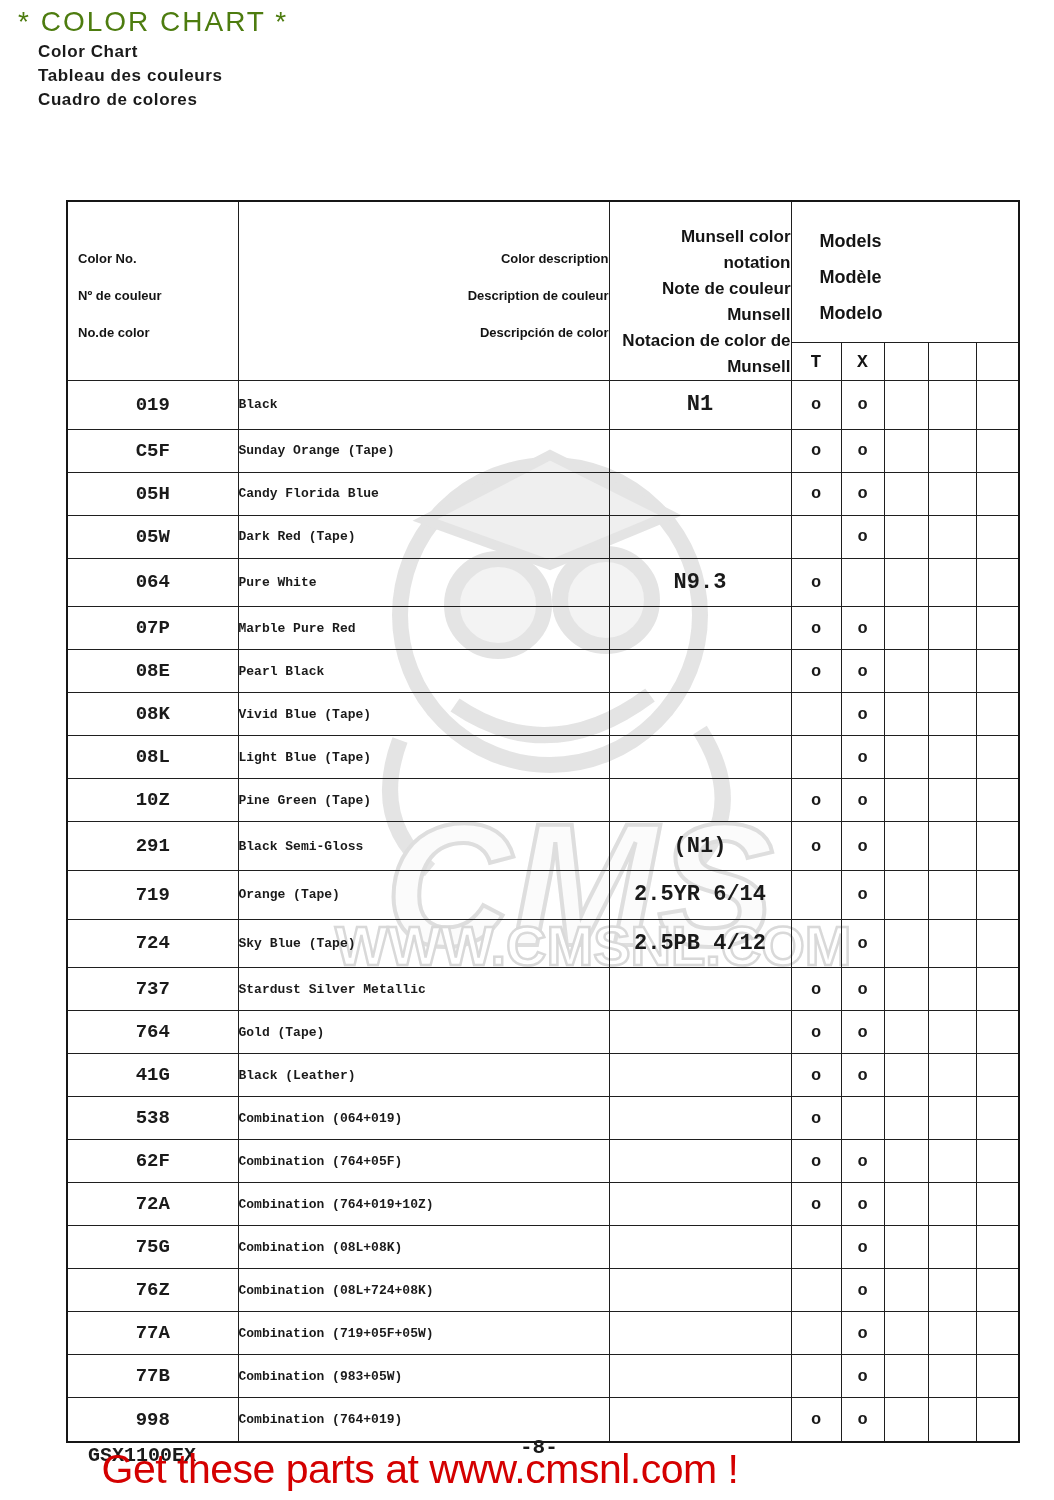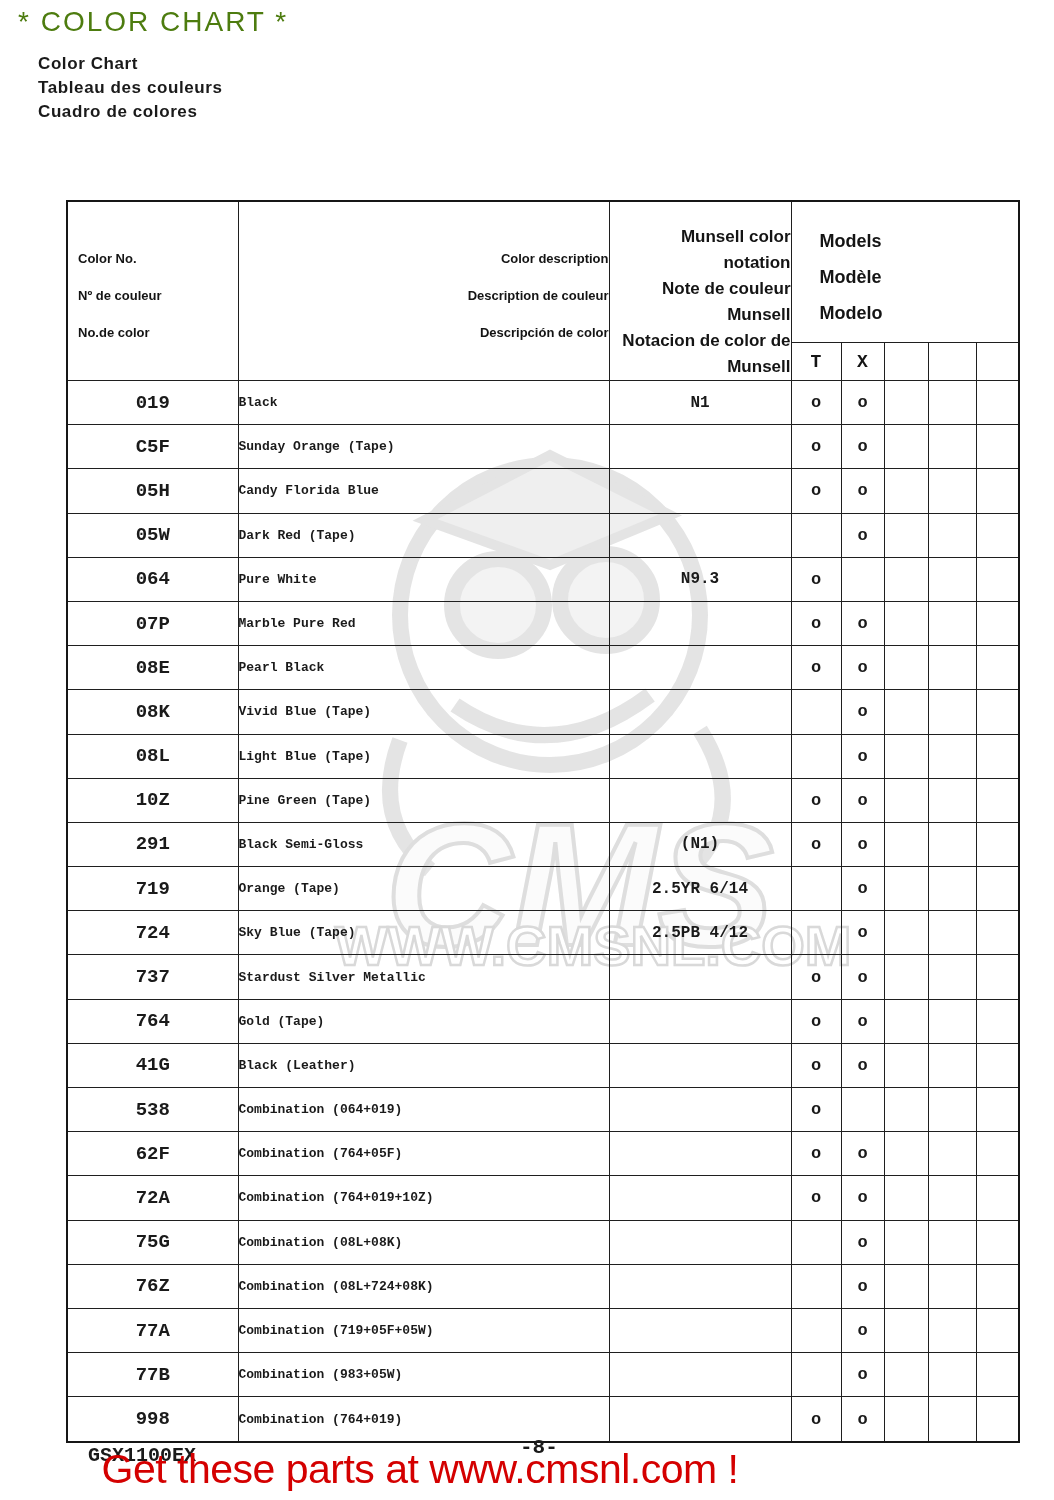--- a/index.html
+++ b/index.html
@@ -9,21 +9,21 @@
     font-family:"Liberation Sans", sans-serif; color:#1a1a1a;
   }
   
   .wm { position:absolute; left:250px; top:400px; width:620px; height:630px; z-index:0; }
   
   .main-title {
     position:absolute; left:18px; top:6px;
     font-size:28px; color:#4d7c0f; letter-spacing:2px; font-weight:400;
     z-index:2;
   }
-  .subtitles { position:absolute; left:38px; top:52px; z-index:2; }
+  .subtitles { position:absolute; left:38px; top:40px; z-index:2; }
   .subtitles div { font-weight:700; font-size:17px; letter-spacing:0.6px; line-height:24px; }
   
   table.cchart {
     position:absolute; left:66px; top:200px; z-index:1;
     width:952px; height:1215px;
     border-collapse:collapse; table-layout:fixed;
     background:transparent;
   }
   table.cchart th, table.cchart td {
     border:1.5px solid #1f1f1f; padding:0; background:transparent;
@@ -36,21 +36,21 @@
   .h-stack { padding:8px 0 0 10px; }
   .h-stack div { font-size:13px; line-height:37px; white-space:nowrap; }
   .h-desc div { padding-left:20px;text-align:right; }
   .h-mun { padding:22px 0 0 6px;text-align:right; }
   .h-mun div { font-size:17px; line-height:26px; }
   .h-models { padding:10px 0 0 28px; }
   .h-models div { font-size:18px; line-height:36px; }
   .h-sub { text-align:center; font-family:"Liberation Mono","DejaVu Sans Mono",monospace; font-size:18px; font-weight:700; }
   td.c-no   { text-align:center; font-family:"Liberation Mono","DejaVu Sans Mono",monospace; font-size:19px; font-weight:700; }
   td.c-desc { padding-left:38px; font-family:"Liberation Mono","DejaVu Sans Mono",monospace; font-size:13px; font-weight:700; }
-  td.c-mun  { text-align:center; font-family:"Liberation Mono","DejaVu Sans Mono",monospace; font-size:16px; font-weight:700; }
+  td.c-mun  { text-align:center; font-family:"Liberation Mono","DejaVu Sans Mono",monospace; font-size:22px; font-weight:700; }
   td.c-mark { text-align:center; font-family:"Liberation Mono","DejaVu Sans Mono",monospace; font-size:17px; font-weight:700; }
   
   .footer-model {
     position:absolute; left:88px; top:1444px; z-index:2;
     font-family:"Liberation Mono","DejaVu Sans Mono",monospace; font-size:20px; font-weight:700;
   }
   .footer-page {
     position:absolute; left:520px; top:1436px; z-index:2;
     font-family:"Liberation Mono","DejaVu Sans Mono",monospace; font-size:21px; font-weight:700;
   }

